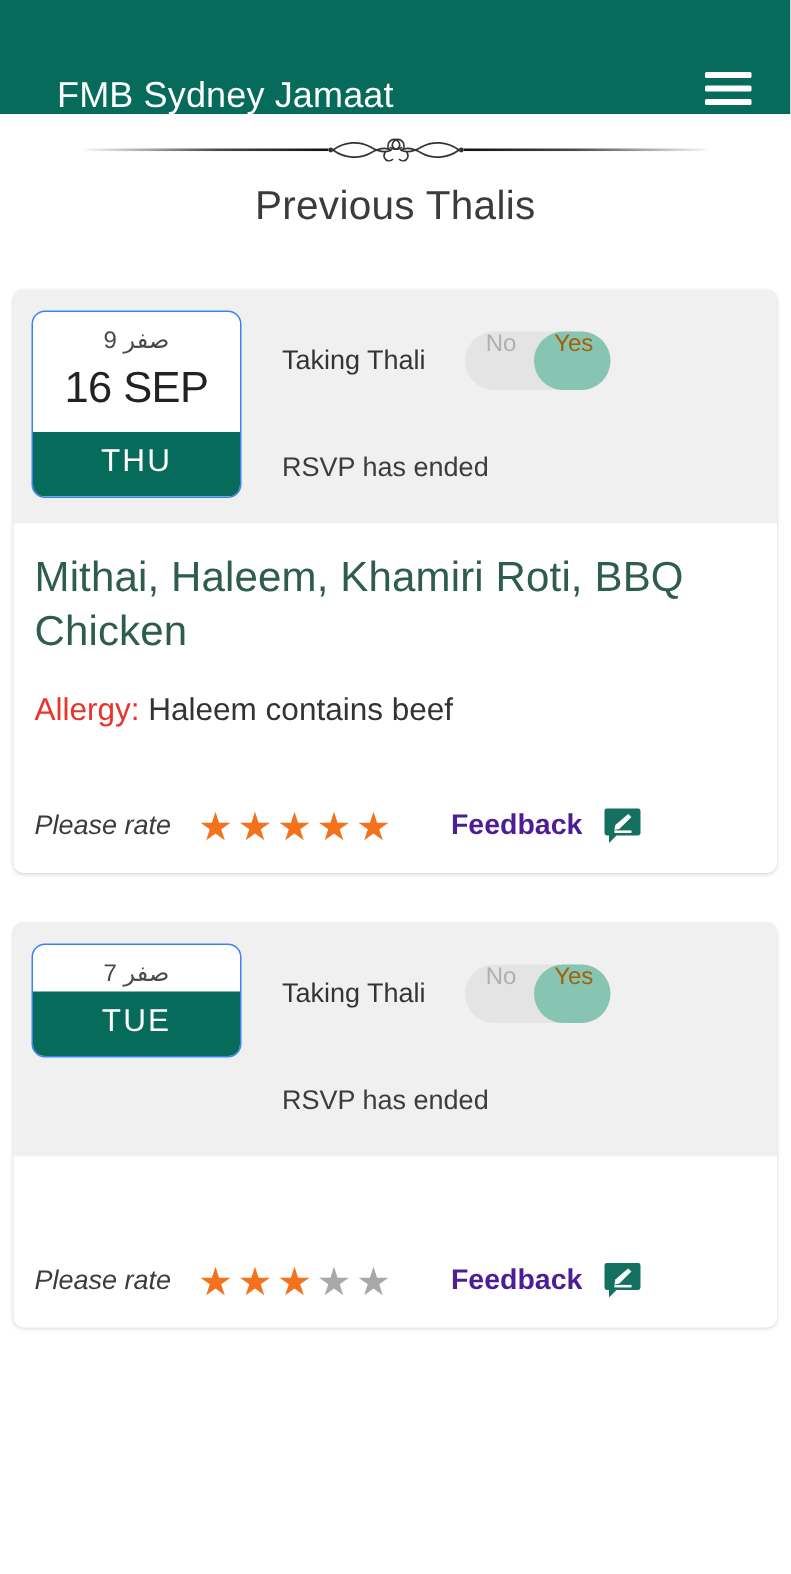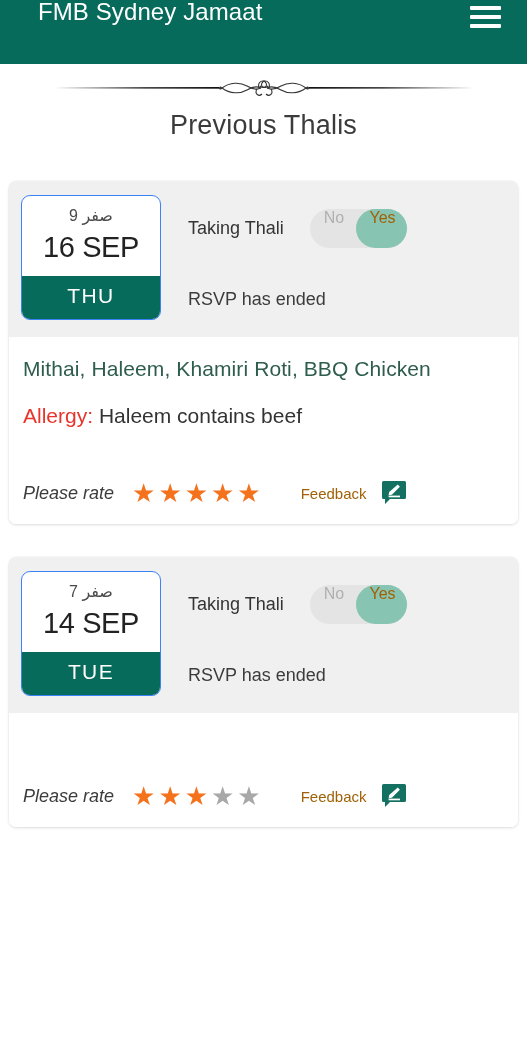--- a/index.html
+++ b/index.html
@@ -7,24 +7,24 @@
   html, body {
     width: 527px;
     height: 1049px;
     background: #ffffff;
     font-family: "Liberation Sans", sans-serif;
     overflow: hidden;
   }
 
   
   .appbar {
-    height: 64px;
+    height: 76px;
     background: #066b5b;
     display: flex;
-    align-items: flex-start;
+    align-items: flex-end;
     justify-content: space-between;
     padding: 0 22px 0 38px;
   }
   .app-title {
     color: #ffffff;
     font-size: 24px;
     font-weight: 400;
     letter-spacing: 0.1px;
     line-height: 1;
   }
@@ -172,21 +172,21 @@
     font-size: 18px;
     color: #3c3c3c;
   }
 
   
   .card-body {
     background: #ffffff;
     padding: 18px 14px 18px 14px;
   }
   .menu-text {
-    font-size: 21px;
+    font-size: 28px;
     color: #2e5d4e;
     line-height: 1.3;
     letter-spacing: 0.1px;
   }
   .allergy-line {
     margin-top: 22px;
     font-size: 21px;
     color: #333333;
   }
   .allergy-label {
@@ -217,22 +217,23 @@
   .star.on  { color: #f4721c; }
   .star.off { color: #a8a8a8; }
 
   .feedback {
     display: flex;
     align-items: center;
     margin-left: 40px;
     cursor: pointer;
   }
   .feedback-label {
-    font-size: 15px;
-    color: #a16207;
+    font-size: 19px;
+    color: #4c1d95;
+    font-weight: bold;
   }
   .feedback-icon {
     margin-left: 14px;
     width: 26px;
     height: 26px;
     position: relative;
   }
   .feedback-icon svg { display: block; }
 </style>
 </head>
@@ -334,21 +335,20 @@
         </div>
       </div>
     </div>
   </div>
 
   <div class="card">
     <div class="card-head">
 
       <div class="date-tile">
         <div class="date-hijri">صفر 7</div>
-        <div class="date-greg">14 SEP</div>
         <div class="date-dow">TUE</div>
       </div>
 
       <div class="head-right">
         <div class="row-taking">
           <div class="taking-label">Taking Thali</div>
           <div class="toggle">
             <div class="toggle-knob"></div>
             <div class="toggle-opt toggle-no">No</div>
             <div class="toggle-opt toggle-yes">Yes</div>

